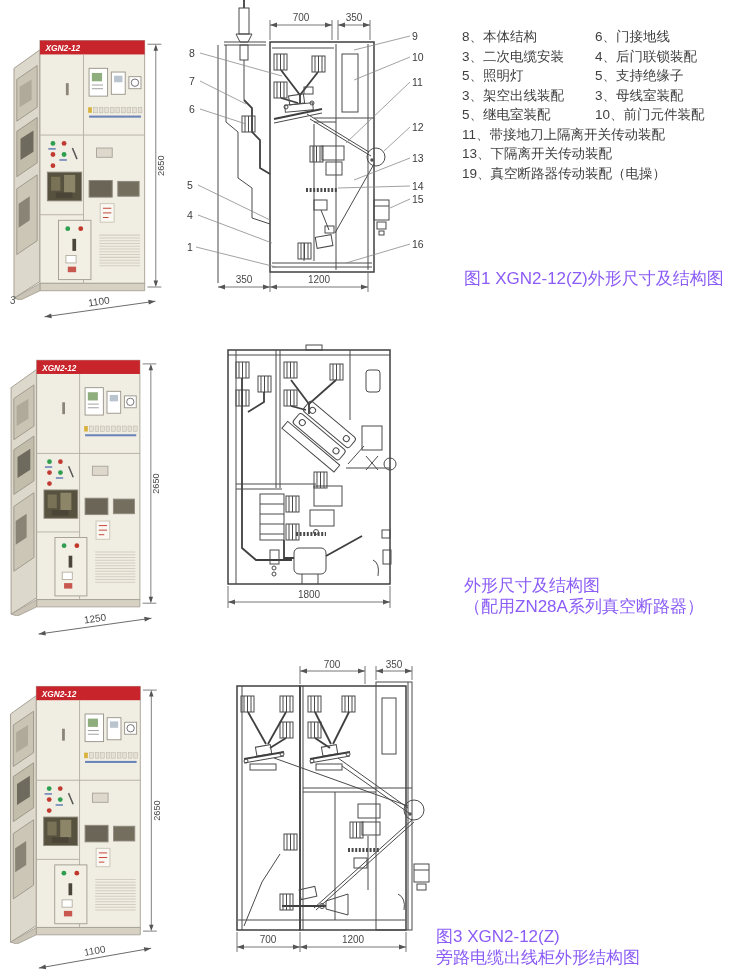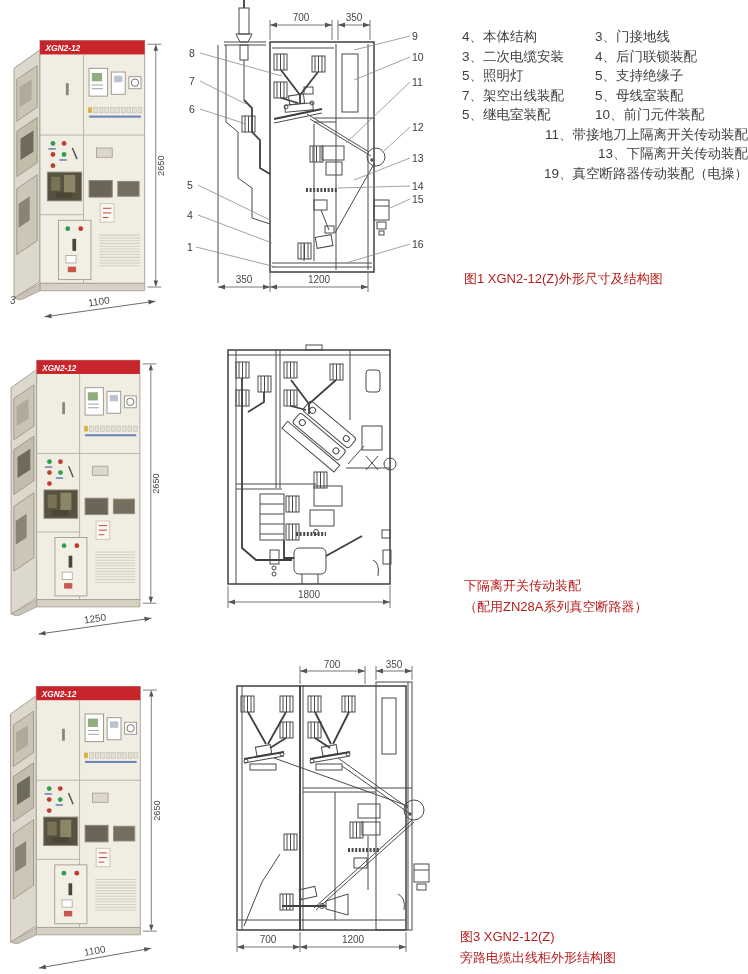--- a/index.html
+++ b/index.html
@@ -2,22 +2,22 @@
 <html><head>
 <meta charset="utf-8">
 <style>
   html,body{margin:0;padding:0;background:#fff;}
   .page{position:relative;width:748px;height:974px;background:#ffffff;overflow:hidden;
         font-family:"Liberation Sans","DejaVu Sans",sans-serif;color:#3d3d3d;}
   .abs{position:absolute;}
   
   .parts{display:grid;grid-template-columns:133px 1fr;row-gap:5px;column-gap:0;
          font-size:13.5px;line-height:14.5px;color:#3e3e3e;}
-  .parts .wide{grid-column:1 / -1;text-align:right;}
-  .caption{font-size:13px;color:#b91c1c;line-height:21px;}
+  .parts .wide{grid-column:1 / -1;}
+  .caption{font-size:17px;color:#8b5cf6;line-height:21px;}
   
   svg{display:block;}
   .ln{stroke:#4a4a4a;fill:none;stroke-width:1;}
   .lnB{stroke:#3f3f3f;fill:none;stroke-width:1.5;}
   .ln2{stroke:#3f3f3f;fill:none;stroke-width:1.8;}
   .ld{stroke:#8a8a8a;fill:none;stroke-width:0.8;}
   .dim{stroke:#666;fill:none;stroke-width:0.9;}
   .spr{stroke:#4a4a4a;fill:none;stroke-width:4;stroke-dasharray:2 1.6;}
   .ar{fill:#555;stroke:none;}
   text.dimtxt{font-size:10px;fill:#484848;}
@@ -287,28 +287,28 @@
           <polygon points="84,287 77,284.6 77,289.4" class="ar"></polygon>
         <text x="58" y="283" class="dimtxt mid">350</text>
         <line x1="84" y1="287" x2="182" y2="287" class="dim"></line>
         <polygon points="84,287 91,284.6 91,289.4" class="ar"></polygon>
           <polygon points="182,287 175,284.6 175,289.4" class="ar"></polygon>
         <text x="133" y="283" class="dimtxt mid">1200</text>
       </g>
     </svg>
 
     <div class="abs parts" style="left:462px;top:30px;width:286px">
-      <span>4、本体结构</span>
-      <span>3、门接地线</span>
+      <span>8、本体结构</span>
+      <span>6、门接地线</span>
       <span>3、二次电缆安装</span>
       <span>4、后门联锁装配</span>
       <span>5、照明灯</span>
       <span>5、支持绝缘子</span>
-      <span>7、架空出线装配</span>
-      <span>5、母线室装配</span>
+      <span>3、架空出线装配</span>
+      <span>3、母线室装配</span>
       <span>5、继电室装配</span>
       <span>10、前门元件装配</span>
       <span class="wide">11、带接地刀上隔离开关传动装配</span>
       <span class="wide">13、下隔离开关传动装配</span>
       <span class="wide">19、真空断路器传动装配（电操）</span>
     </div>
 
     <div class="abs caption" style="left:464px;top:268px">图1  XGN2-12(Z)外形尺寸及结构图</div>
   </section>
 
@@ -405,21 +405,21 @@
         <line x1="32" y1="250" x2="32" y2="272" class="dim"></line>
         <line x1="194" y1="250" x2="194" y2="272" class="dim"></line>
         <line x1="32" y1="266" x2="194" y2="266" class="dim"></line>
         <polygon points="32,266 39,263.6 39,268.4" class="ar"></polygon>
         <polygon points="194,266 187,263.6 187,268.4" class="ar"></polygon>
         <text x="113" y="262" class="dimtxt mid">1800</text>
       </g>
     </svg>
 
     <div class="abs caption" style="left:464px;top:575px">
-      <div>下隔离开关传动装配</div>
+      <div>外形尺寸及结构图</div>
       <div>（配用ZN28A系列真空断路器）</div>
     </div>
   </section>
 
   <section>
 
     <svg class="abs" style="left:0px;top:664px" width="188" height="310" viewBox="0 0 188 310">
       <use href="#cab" x="6" y="4" width="160" height="276"></use>
       <g transform="rotate(-10 96 294)">
         <line x1="38" y1="294" x2="152" y2="294" class="dim"></line>
@@ -536,19 +536,19 @@
         <polygon points="15,289 22,286.6 22,291.4" class="ar"></polygon>
           <polygon points="78,289 71,286.6 71,291.4" class="ar"></polygon>
         <text x="46" y="285" class="dimtxt mid">700</text>
         <line x1="78" y1="289" x2="184" y2="289" class="dim"></line>
         <polygon points="78,289 85,286.6 85,291.4" class="ar"></polygon>
           <polygon points="184,289 177,286.6 177,291.4" class="ar"></polygon>
         <text x="131" y="285" class="dimtxt mid">1200</text>
       </g>
     </svg>
 
-    <div class="abs caption" style="left:460px;top:926px">
+    <div class="abs caption" style="left:436px;top:926px">
       <div>图3  XGN2-12(Z)</div>
       <div>旁路电缆出线柜外形结构图</div>
     </div>
   </section>
 
 </div>
 
 </body></html>

